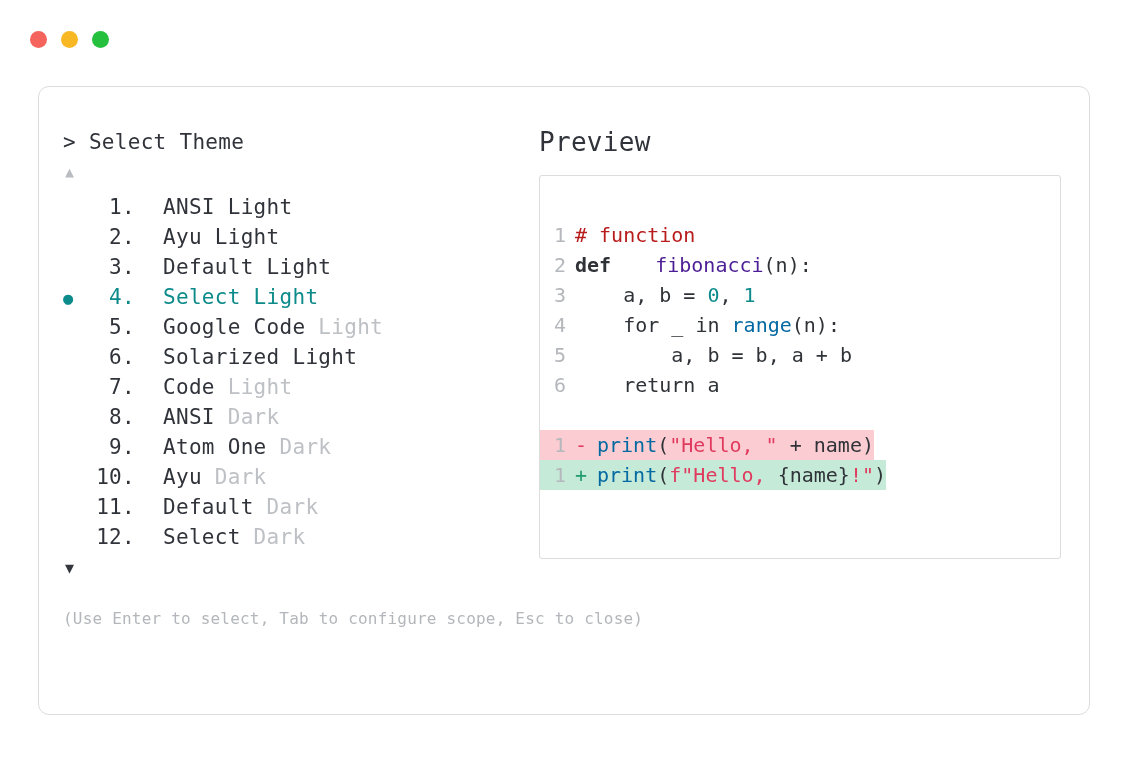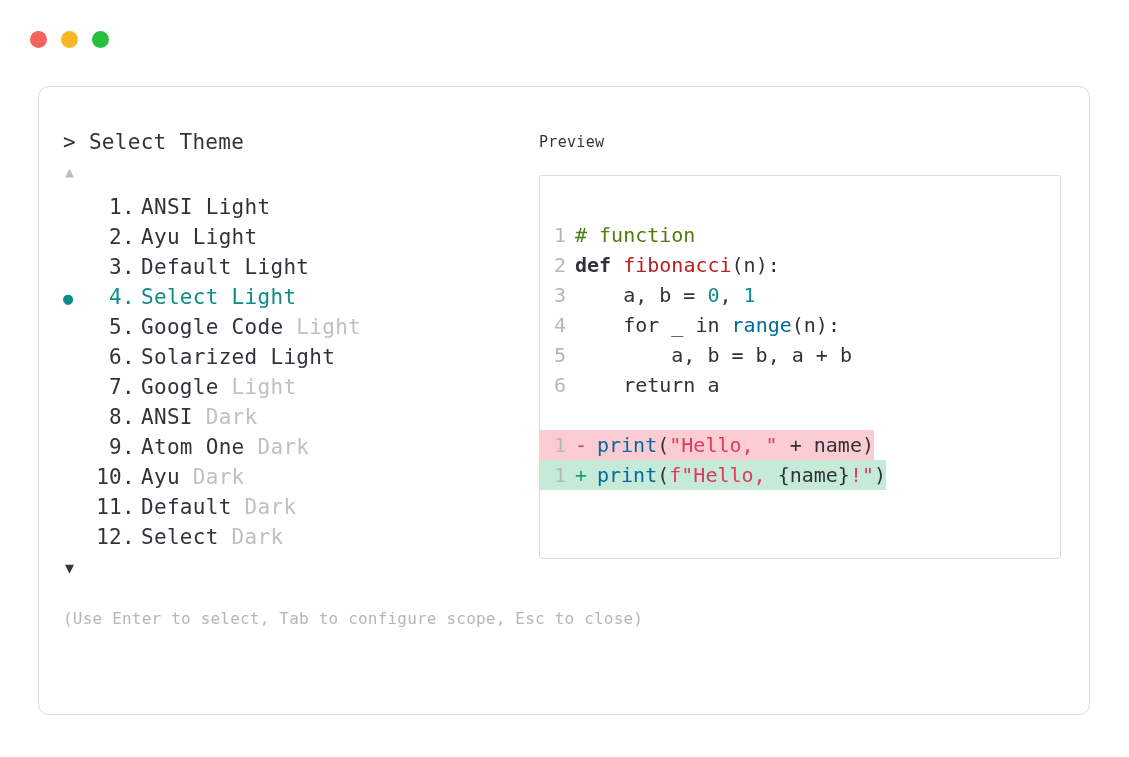--- a/index.html
+++ b/index.html
@@ -99,21 +99,21 @@
     line-height: 30px;
   }
   .sel-bullet.empty { color: transparent; }
   .row-num {
     width: 46px;
     flex: 0 0 46px;
     text-align: right;
     color: #30343a;
   }
   .row-name {
-    margin-left: 6px;
+    margin-left: 28px;
     color: #30343a;
   }
   .row-variant { color: #30343a; }
   .row-variant.dim { color: #bdc0c4; }
   .theme-row.selected .row-num,
   .theme-row.selected .row-name,
   .theme-row.selected .row-variant { color: #0d8b8b; }
 
   .hint {
     margin-top: 30px;
@@ -124,21 +124,21 @@
   }
 
   
   .right-col {
     position: absolute;
     left: 500px;
     top: 42px;
     width: 530px;
   }
   .preview-label {
-    font-size: 15px;
+    font-size: 26px;
     color: #30343a;
     letter-spacing: 0.3px;
     line-height: 26px;
   }
   .preview-box {
     margin-top: 20px;
     width: 522px;
     height: 384px;
     box-sizing: border-box;
     border: 1.5px solid #dcdcdc;
@@ -160,23 +160,23 @@
   .gutter {
     width: 26px;
     flex: 0 0 26px;
     text-align: right;
     color: #b4b7bb;
     padding-right: 9px;
   }
   .code-text { color: #2f3338; }
 
   
-  .t-comment { color: #4d7c0f; }
+  .t-comment { color: #b91c1c; }
   .t-kw      { color: #2f3338; font-weight: bold; }
-  .t-fn      { color: #b91c1c; }
+  .t-fn      { color: #4c1d95; margin-left: 32px; }
   .t-num     { color: #0d8b8b; }
   .t-builtin { color: #0369a1; }
   .t-str     { color: #e03a5e; }
   .t-plain   { color: #2f3338; margin-top: 24px; }
   .t-punct   { color: #2f3338; }
 
   
   .diff-block { margin-top: 30px; }
   .code-line.diff { height: 30px; }
   .diff-hl {
@@ -218,21 +218,21 @@
       <div class="prompt-line">&gt; Select Theme</div>
       <div class="scroll-arrow up">▲</div>
 
       <div class="theme-list" id="theme-list">
           <div class="theme-row"><span class="sel-bullet empty">●</span><span class="row-num">1.</span><span class="row-name">ANSI </span><span class="row-variant">Light</span></div>
           <div class="theme-row"><span class="sel-bullet empty">●</span><span class="row-num">2.</span><span class="row-name">Ayu </span><span class="row-variant">Light</span></div>
           <div class="theme-row"><span class="sel-bullet empty">●</span><span class="row-num">3.</span><span class="row-name">Default </span><span class="row-variant">Light</span></div>
           <div class="theme-row selected"><span class="sel-bullet">●</span><span class="row-num">4.</span><span class="row-name">Select </span><span class="row-variant">Light</span></div>
           <div class="theme-row"><span class="sel-bullet empty">●</span><span class="row-num">5.</span><span class="row-name">Google Code </span><span class="row-variant dim">Light</span></div>
           <div class="theme-row"><span class="sel-bullet empty">●</span><span class="row-num">6.</span><span class="row-name">Solarized </span><span class="row-variant">Light</span></div>
-          <div class="theme-row"><span class="sel-bullet empty">●</span><span class="row-num">7.</span><span class="row-name">Google </span><span class="row-variant dim">Light</span></div>
+          <div class="theme-row"><span class="sel-bullet empty">●</span><span class="row-num">7.</span><span class="row-name">Code </span><span class="row-variant dim">Light</span></div>
           <div class="theme-row"><span class="sel-bullet empty">●</span><span class="row-num">8.</span><span class="row-name">ANSI </span><span class="row-variant dim">Dark</span></div>
           <div class="theme-row"><span class="sel-bullet empty">●</span><span class="row-num">9.</span><span class="row-name">Atom One </span><span class="row-variant dim">Dark</span></div>
           <div class="theme-row"><span class="sel-bullet empty">●</span><span class="row-num">10.</span><span class="row-name">Ayu </span><span class="row-variant dim">Dark</span></div>
           <div class="theme-row"><span class="sel-bullet empty">●</span><span class="row-num">11.</span><span class="row-name">Default </span><span class="row-variant dim">Dark</span></div>
           <div class="theme-row"><span class="sel-bullet empty">●</span><span class="row-num">12.</span><span class="row-name">Select </span><span class="row-variant dim">Dark</span></div>
         </div>
 
       <div class="scroll-arrow down">▼</div>
 
       <div class="hint">(Use Enter to select, Tab to configure scope, Esc to close)</div>

